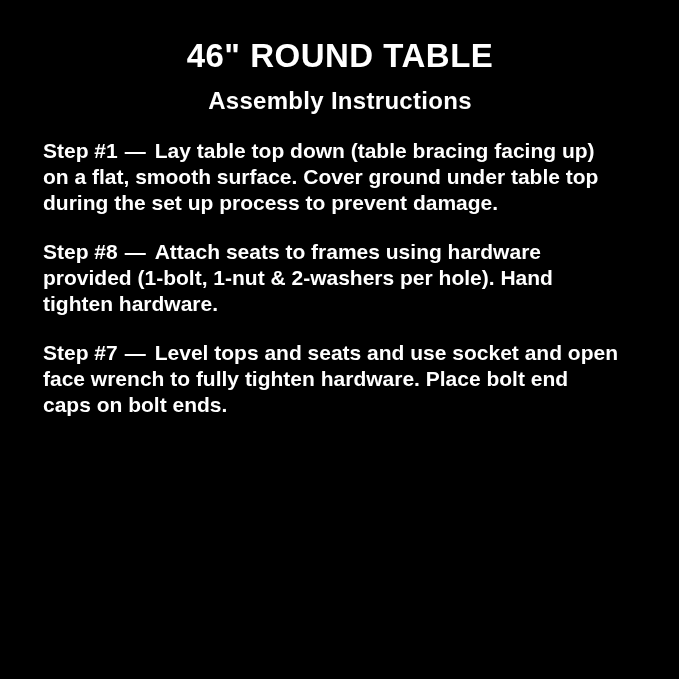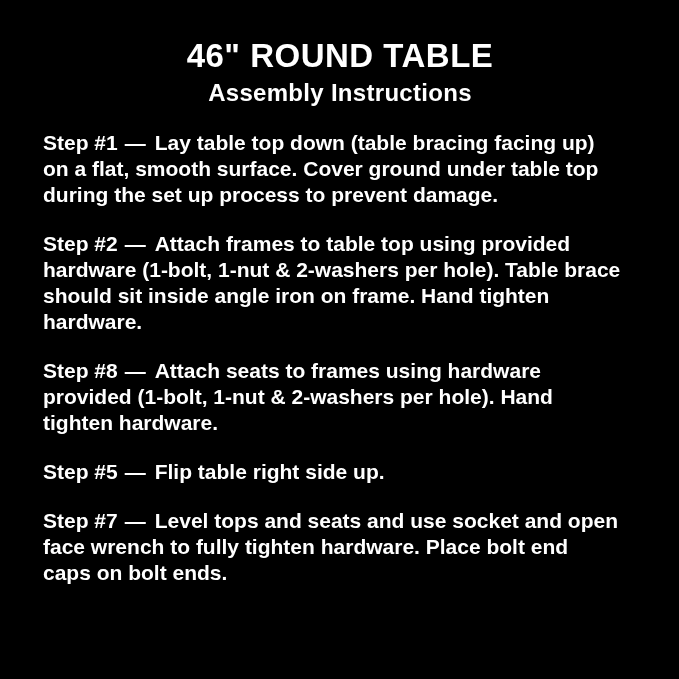--- a/index.html
+++ b/index.html
@@ -29,21 +29,21 @@
     font-size: 33px;
     font-weight: bold;
     letter-spacing: 0.5px;
     line-height: 1.2;
   }
   .subtitle {
     font-size: 24px;
     font-weight: bold;
     letter-spacing: 0.3px;
     line-height: 1.25;
-    margin-top: 2px;
+    margin-top: 10px;
   }
   .steps {
     font-size: 21px;
     font-weight: bold;
     line-height: 26px;
   }
   .step {
     margin: 0 16px 23px 0;
   }
   .step .dash {
@@ -55,22 +55,20 @@
 
 <div class="card">
   <div class="header">
     <div class="title">46" ROUND TABLE</div>
     <div class="subtitle">Assembly Instructions</div>
   </div>
 
   <div class="steps">
     <p class="step"><span>Step #1</span><span class="dash">—</span><span>Lay table top down (table bracing facing up) on a flat, smooth surface. Cover ground under table top during the set up process to prevent damage.</span></p>
 
-    <p class="step"><span>Step #2</span><span class="dash">—</span><span>Attach frames to table top using provided hardware (1-bolt, 1-nut &amp; 2-washers per hole). Table brace should sit inside angle iron on frame. Hand tighten hardware.</span></p>
 
     <p class="step"><span>Step #8</span><span class="dash">—</span><span>Attach seats to frames using hardware provided (1-bolt, 1-nut &amp; 2-washers per hole). Hand tighten hardware.</span></p>
 
 
-    <p class="step"><span>Step #5</span><span class="dash">—</span><span>Flip table right side up.</span></p>
 
     <p class="step"><span>Step #7</span><span class="dash">—</span><span>Level tops and seats and use socket and open face wrench to fully tighten hardware. Place bolt end caps on bolt ends.</span></p>
   </div>
 </div>
 
 </body></html>

